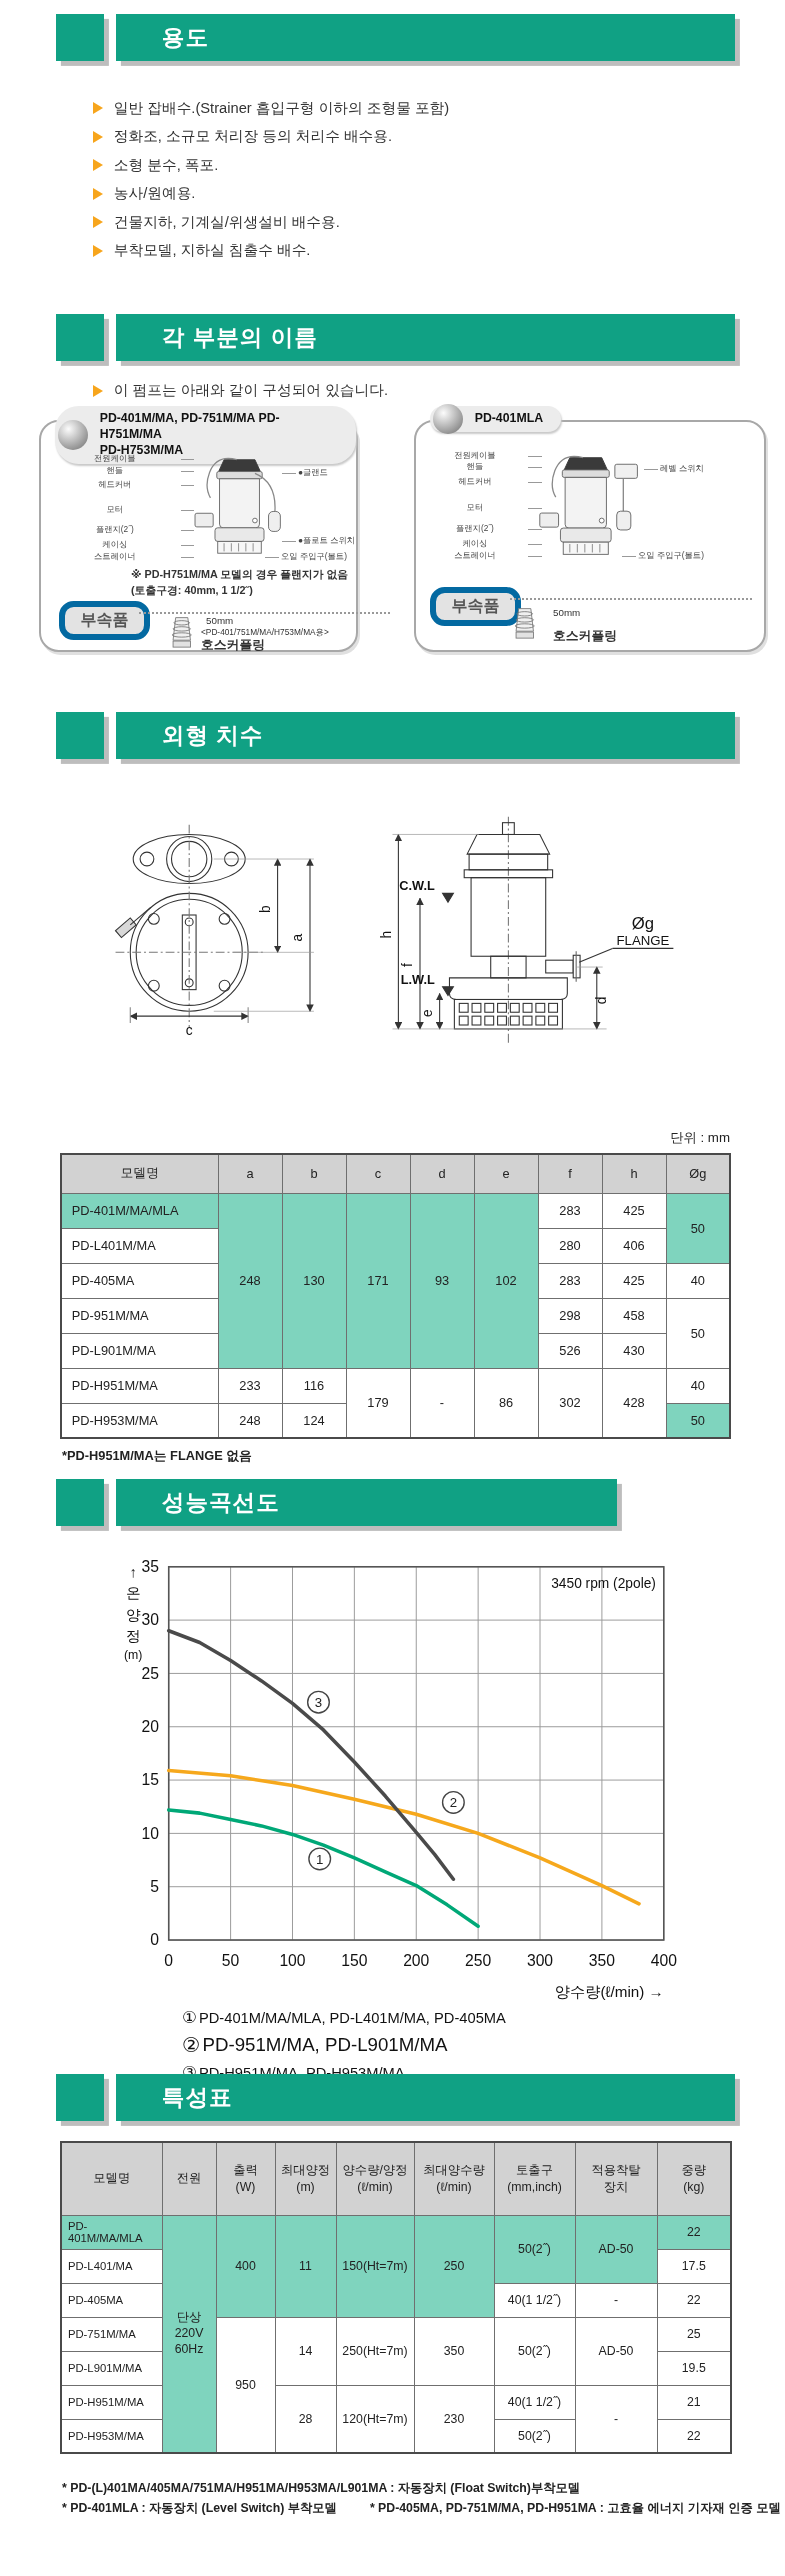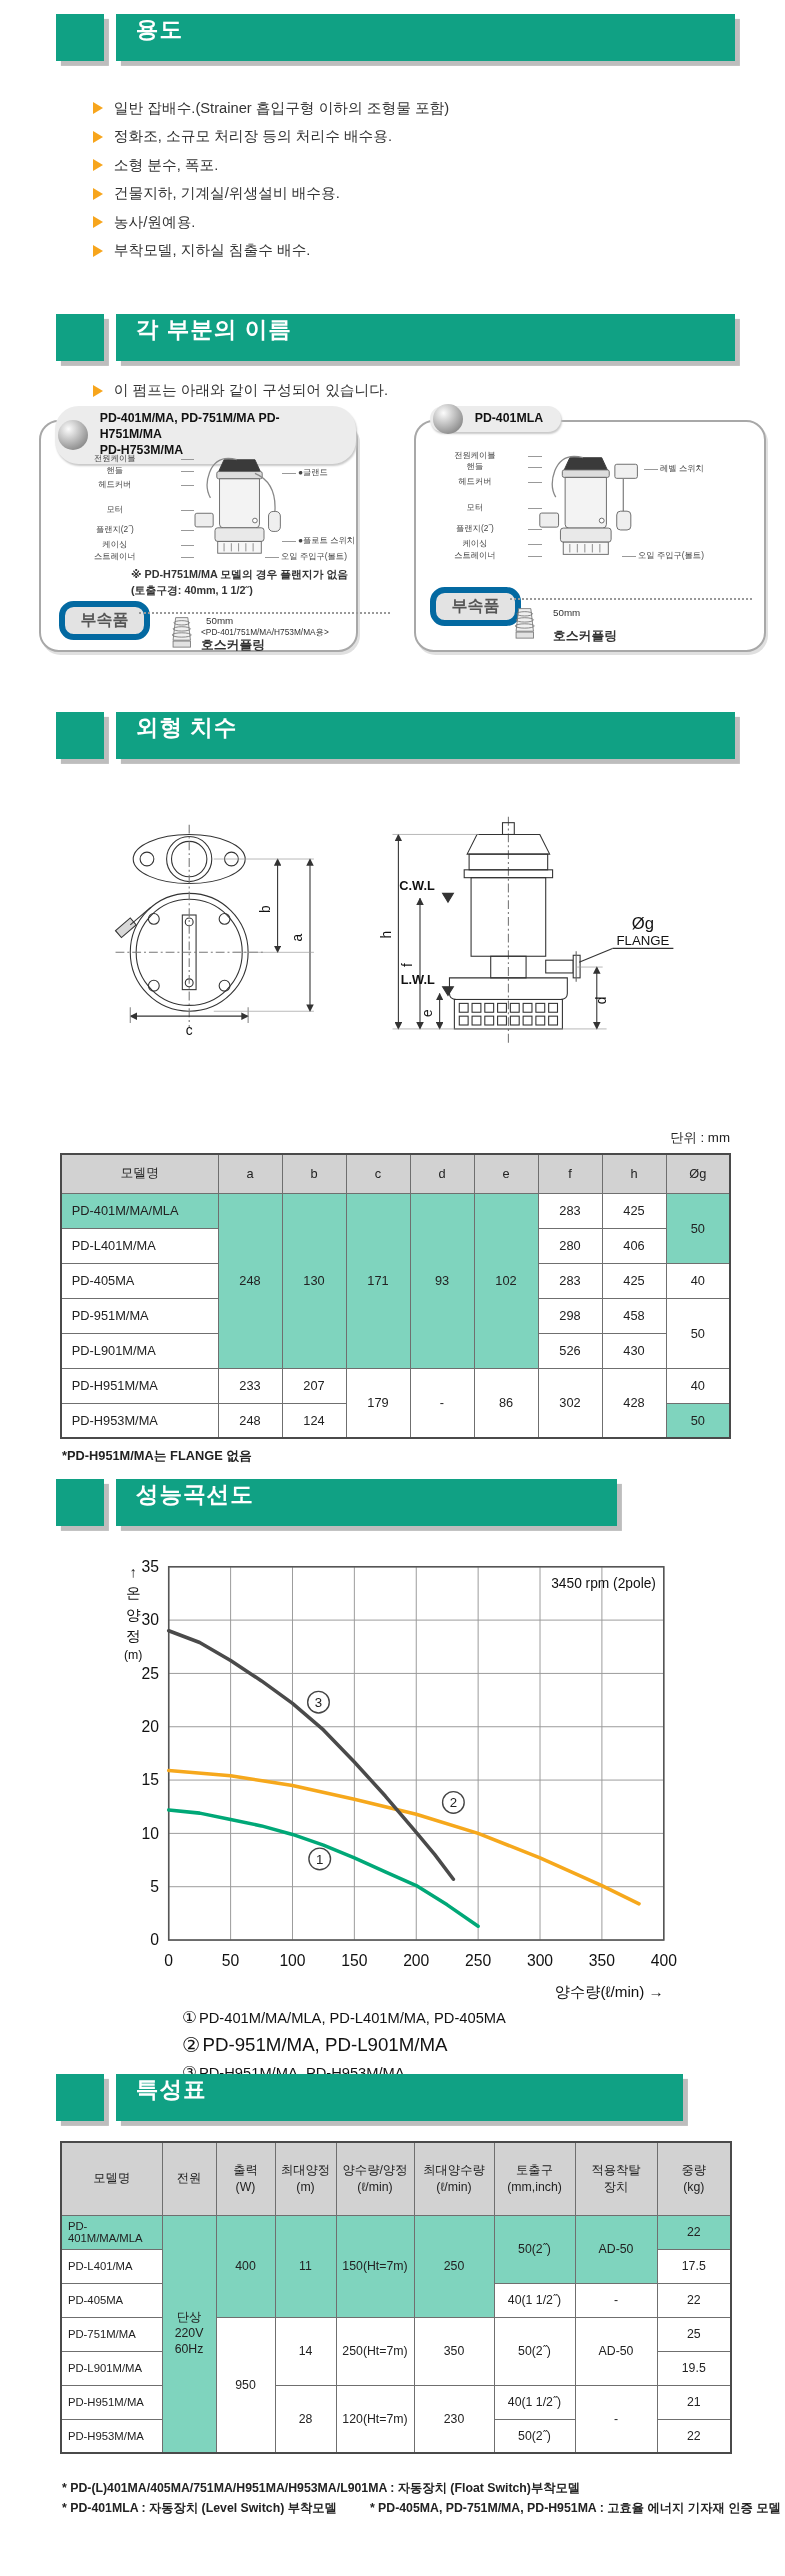--- a/index.html
+++ b/index.html
@@ -3,21 +3,21 @@
 <meta charset="utf-8">
 <style>
   *{margin:0;padding:0;box-sizing:border-box}
   html,body{background:#fff}
   body{width:786px;font-family:"Liberation Sans","DejaVu Sans",sans-serif;color:#222}
   .page{position:relative;width:786px;height:2576px;background:#fff;overflow:hidden}
 
   
   .sec{position:absolute;display:flex;gap:11.8px}
   .sec-sq{width:48px;height:47px;background:#10a184;box-shadow:4.9px 4.9px 0 #bdbdbd}
-  .sec-bar{flex:1;height:47px;background:#10a184;box-shadow:4.9px 4.9px 0 #bdbdbd;display:flex;align-items:flex-start;padding-left:20px}
+  .sec-bar{flex:1;height:47px;background:#10a184;box-shadow:4.9px 4.9px 0 #bdbdbd;display:flex;align-items:center;padding-left:46px}
   .sec-bar span{color:#fff;font-size:22.6px;font-weight:bold;letter-spacing:1px}
 
   
   .bullets{position:absolute;left:93px;top:94px}
   .bullet{display:flex;align-items:center;gap:10.8px;height:28.5px;font-size:14.7px;color:#333}
   .tri{width:0;height:0;border-left:10.8px solid #f7a51c;border-top:6.9px solid transparent;border-bottom:6.9px solid transparent;flex:0 0 auto}
   .intro-bullet{position:absolute;left:93px;top:381px;display:flex;align-items:center;gap:10.8px;font-size:14.7px;color:#333}
 
   
   .panel{position:absolute;border:2px solid #a8a8a8;border-radius:19.6px;background:#fff;box-shadow:2px 2.9px 0 #e0e0e0}
@@ -87,25 +87,25 @@
     <div class="bullet">
         <span class="tri"></span>
         <span>정화조, 소규모 처리장 등의 처리수 배수용.</span>
       </div>
     <div class="bullet">
         <span class="tri"></span>
         <span>소형 분수, 폭포.</span>
       </div>
     <div class="bullet">
         <span class="tri"></span>
-        <span>건물지하, 기계실/위생설비 배수용.</span>
+        <span>농사/원예용.</span>
       </div>
     <div class="bullet">
         <span class="tri"></span>
-        <span>농사/원예용.</span>
+        <span>건물지하, 기계실/위생설비 배수용.</span>
       </div>
     <div class="bullet">
         <span class="tri"></span>
         <span>부착모델, 지하실 침출수 배수.</span>
       </div>
   </div>
 
   <div class="sec" style="top:314px;left:56px;width:679px">
     <div class="sec-sq"></div>
     <div class="sec-bar">
@@ -364,21 +364,21 @@
         <td rowspan="2">50</td>
       </tr>
       <tr>
         <td class="model">PD-L901M/MA</td>
         <td>526</td>
         <td>430</td>
       </tr>
       <tr>
         <td class="model">PD-H951M/MA</td>
         <td>233</td>
-        <td>207</td>
+        <td>116</td>
         <td rowspan="2">179</td>
         <td rowspan="2">-</td>
         <td rowspan="2">86</td>
         <td rowspan="2">302</td>
         <td rowspan="2">428</td>
         <td>40</td>
       </tr>
       <tr>
         <td class="model">PD-H953M/MA</td>
         <td>248</td>
@@ -461,21 +461,21 @@
     <div class="legend-line">
         <span class="mk">②</span>
         <span>PD-951M/MA, PD-L901M/MA</span>
       </div>
     <div class="legend-line">
         <span class="mk">③</span>
         <span>PD-H951M/MA, PD-H953M/MA</span>
       </div>
   </div>
 
-  <div class="sec" style="top:2074px;left:56px;width:627px">
+  <div class="sec" style="top:2074px;left:56px;width:679px">
     <div class="sec-sq"></div>
     <div class="sec-bar">
         <span>특성표</span>
       </div>
   </div>
 
   <table class="tbl spec-tbl" style="top:2141px;left:60px;width:670px">
     <colgroup>
       <col style="width:101px">
         <col style="width:54px">

